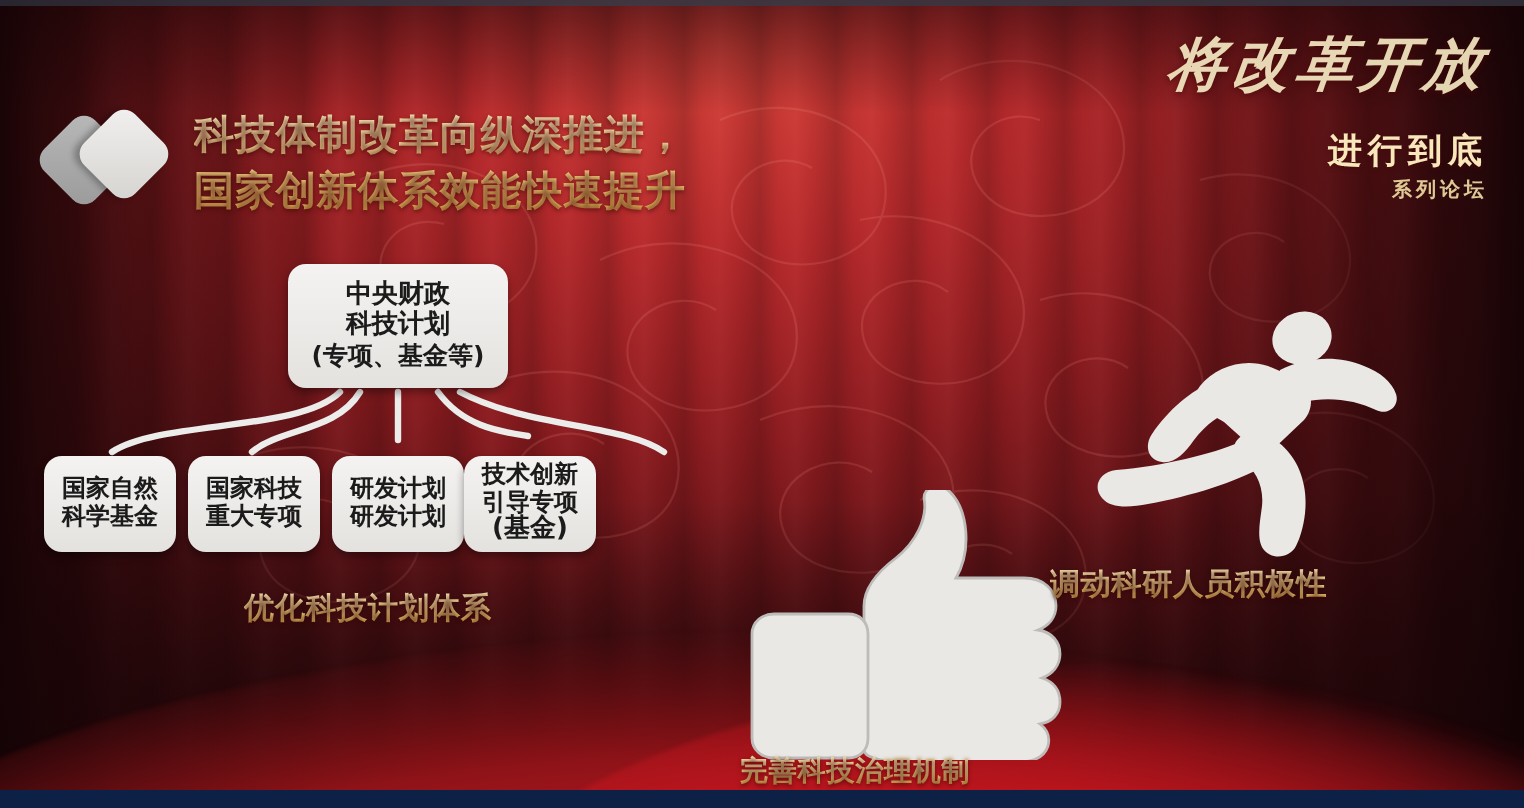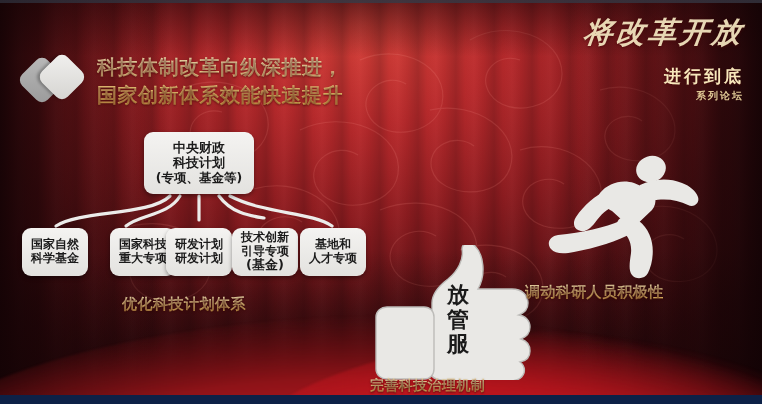--- a/index.html
+++ b/index.html
@@ -166,21 +166,21 @@
   }
   .node.root .r3 { font-size: 12.5px; }
   .node.leaf {
     top: 108px;
     width: 66px; height: 48px;
     font-size: 12px;
     padding: 2px 2px;
   }
   .node.leaf .sm { font-size: 13px; }
   .leaf0 { left: 22px; }
-  .leaf1 { left: 110px; }
+  .leaf1 { left: 94px; }
   .leaf2 { left: 166px; }
   .leaf3 { left: 232px; top: 100px; height: 58px; font-size: 12px; }
   .leaf4 { left: 300px; }
 
   .cap-chart {
     position: absolute; left: 122px; top: 295px;
     font-size: 15px; font-weight: 700;
     letter-spacing: .5px;
     color: #f3d78b;
     background: linear-gradient(180deg,#fbedbe 0%,#efcf80 55%,#d8a444 100%);
@@ -297,24 +297,20 @@
       <div>重大专项</div>
     </div>
     <div class="node leaf leaf2">
       <div>研发计划</div>
       <div>研发计划</div>
     </div>
     <div class="node leaf leaf3">
       <div>技术创新</div>
       <div>引导专项</div>
       <div class="sm">(基金)</div>
-    </div>
-    <div class="node leaf leaf4">
-      <div>基地和</div>
-      <div>人才专项</div>
     </div>
   </div>
 
   <div class="cap-chart">优化科技计划体系</div>
 
   <div class="thumb-wrap">
     <svg width="190" height="135" viewBox="0 0 190 135">
       <g fill="#e9e8e5" stroke="#bdbcb9" stroke-width="1.4">
 
         <path d="M70 130
@@ -338,21 +334,20 @@
         <path d="M14 72
                  C14 66, 19 62, 25 62
                  L62 62
                  C68 62, 72 66, 72 72
                  L72 124
                  C72 130, 68 134, 62 134
                  L25 134
                  C19 134, 14 130, 14 124 Z"></path>
       </g>
     </svg>
-    <div class="thumb-text">放管服</div>
   </div>
   <div class="cap-thumb">完善科技治理机制</div>
 
   <div class="runner-wrap">
     <svg width="160" height="125" viewBox="0 0 160 125">
       <g fill="#e9e8e5">
 
         <ellipse cx="103" cy="14" rx="15" ry="13" transform="rotate(-18 103 14)"></ellipse>
 
         <path d="M52 38 C60 28, 74 24, 86 28 L100 34 C108 38, 110 48, 104 55

